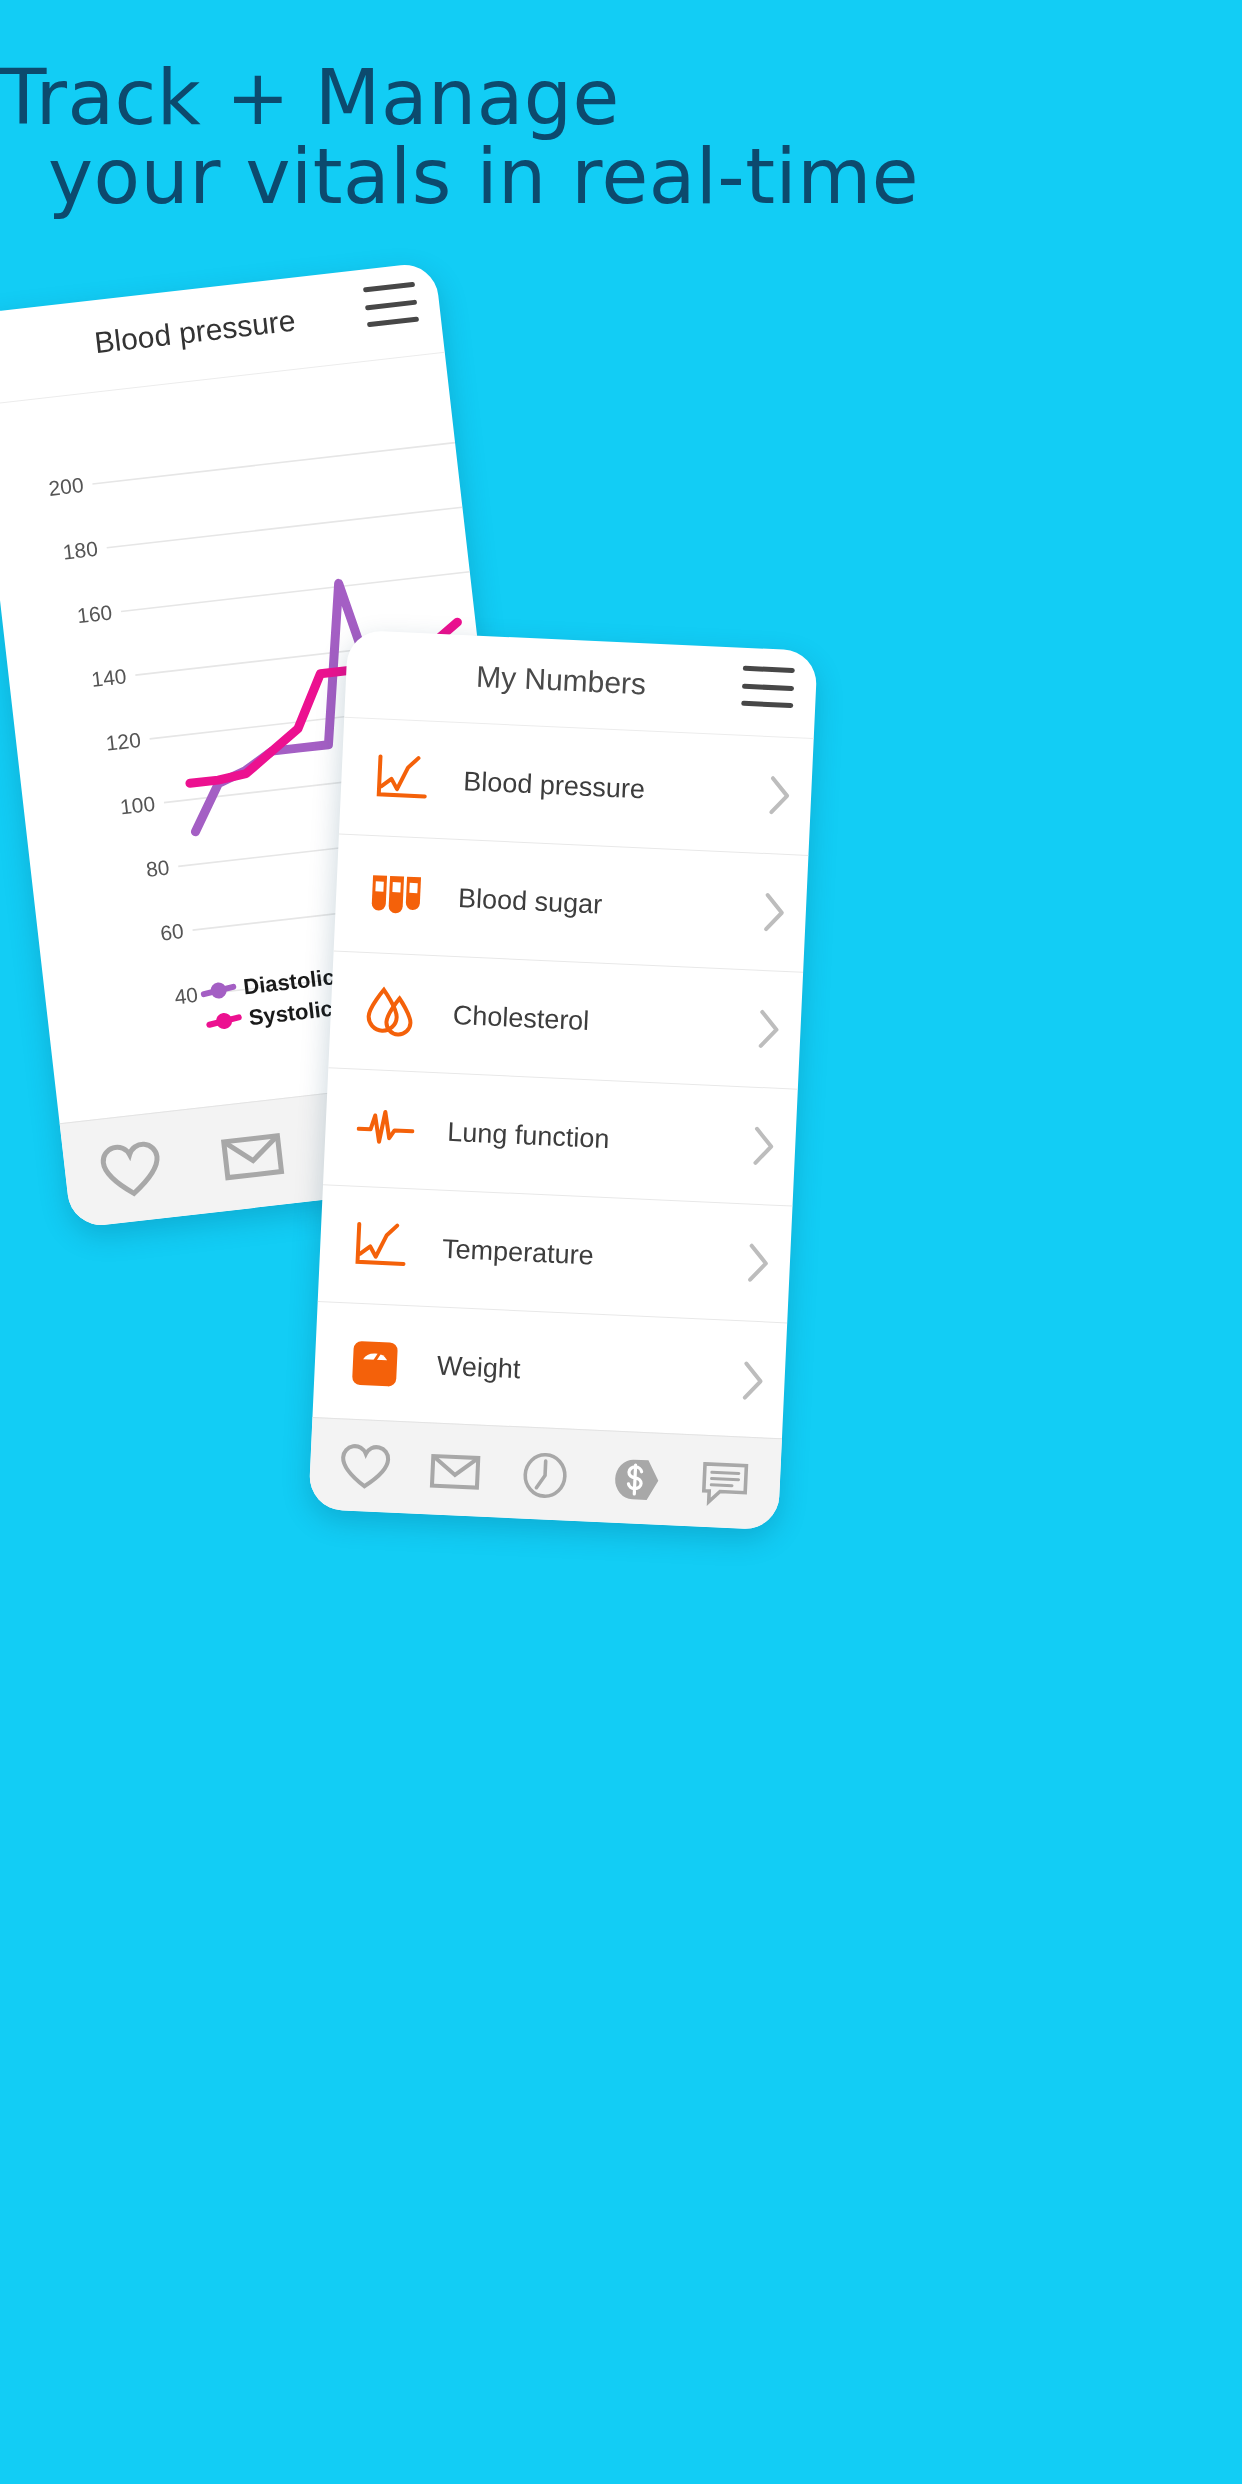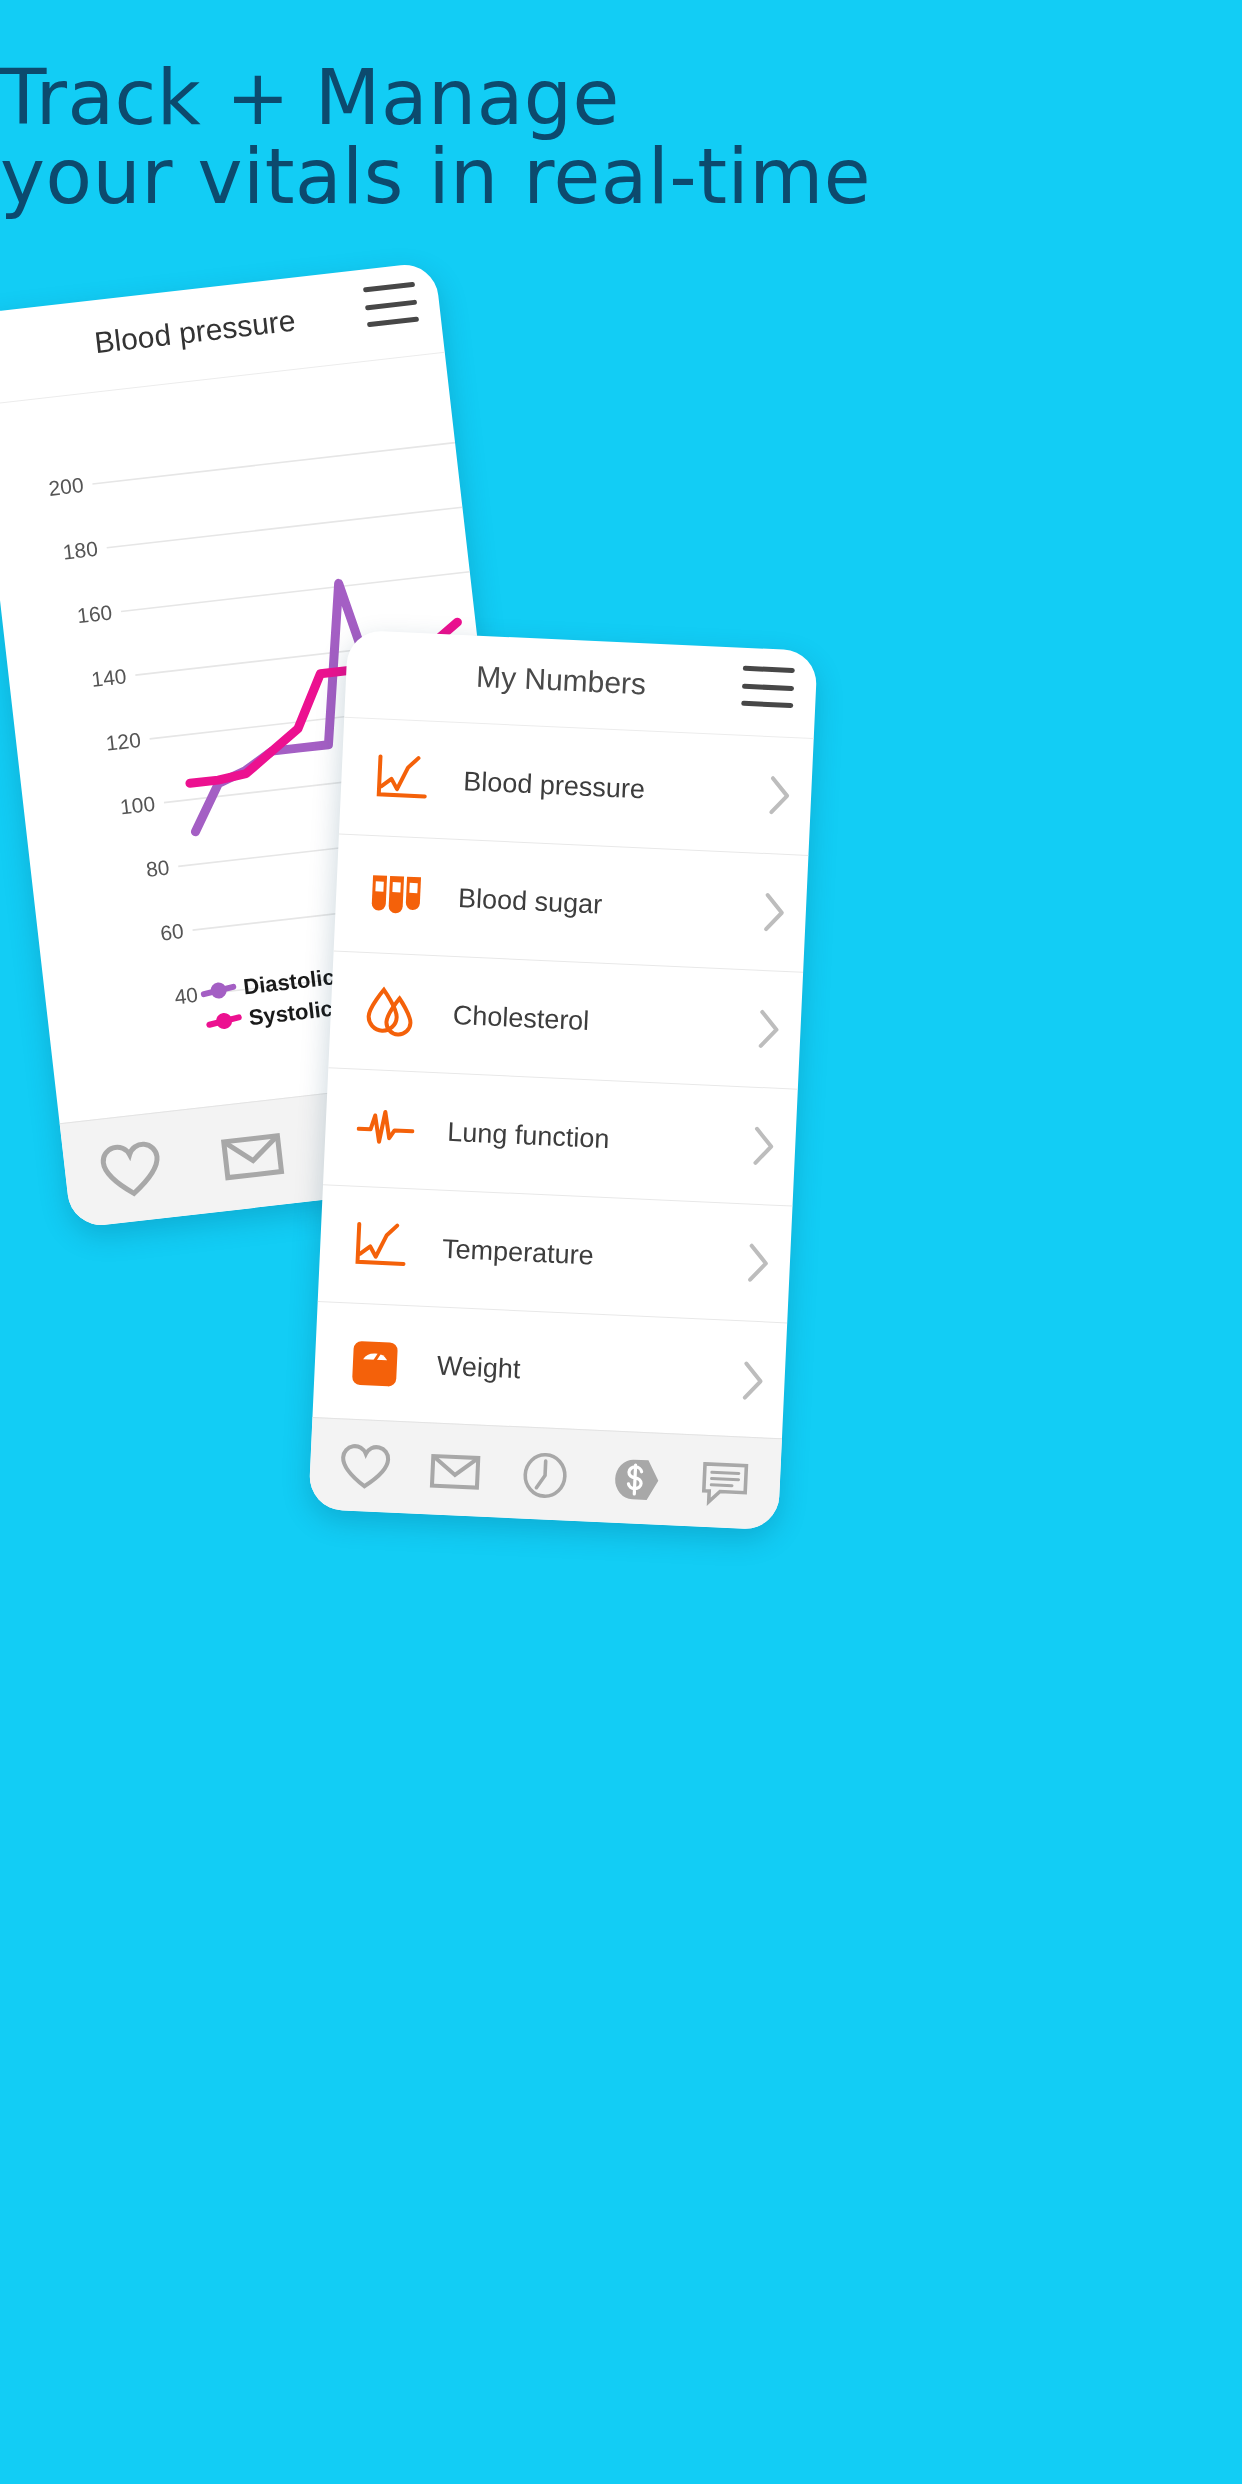--- a/index.html
+++ b/index.html
@@ -14,21 +14,21 @@
   .headline {
     position:absolute;
     top:58px; left:0; width:1242px;
     color:#0c4a6e;
     font-size:76px;
     line-height:1.04;
     font-weight:400;
     letter-spacing:0.5px;
     font-family:"DejaVu Sans", sans-serif;
   }
-  .headline .l2 { display:block; }
+  .headline .l2 { display:block;margin-left:48px; }
 
   
   .phone {
     position:absolute;
     background:#ffffff;
     border-radius:34px;
     box-shadow:0 10px 28px rgba(0,60,90,0.22);
     overflow:hidden;
   }
 

